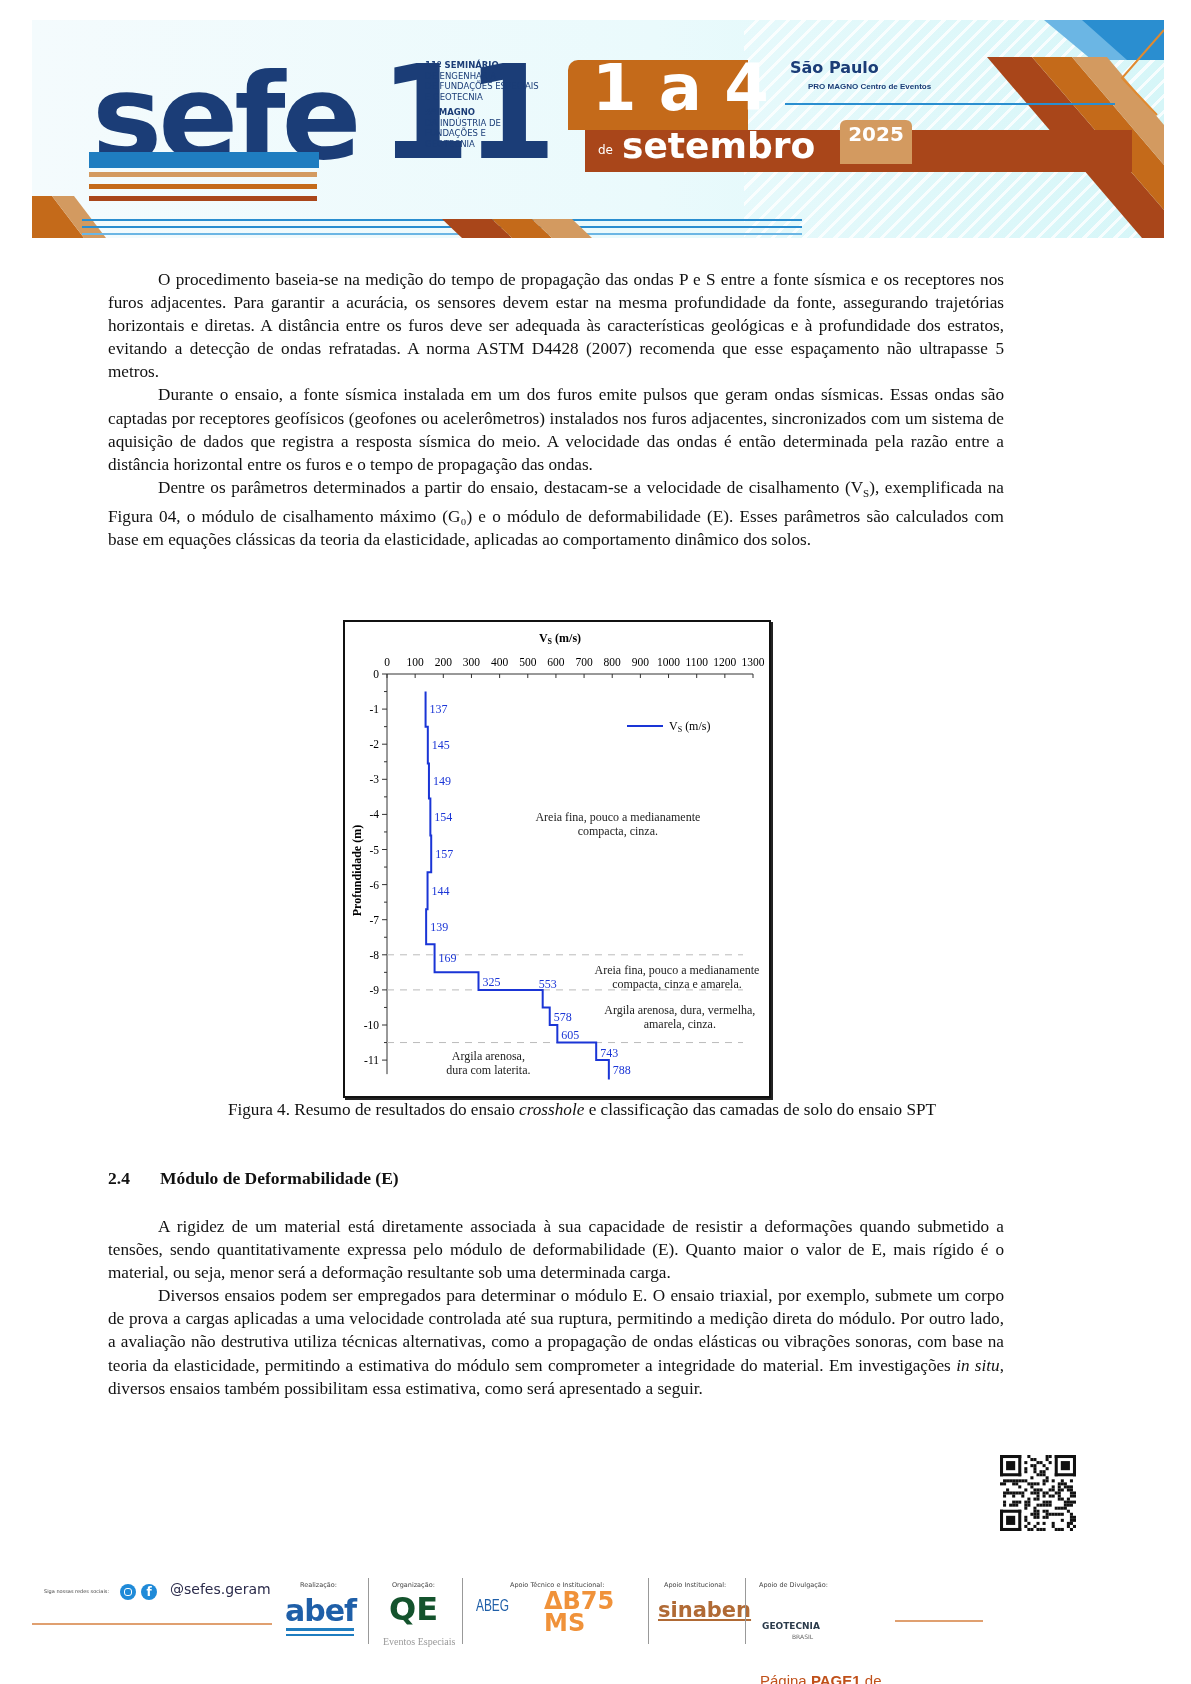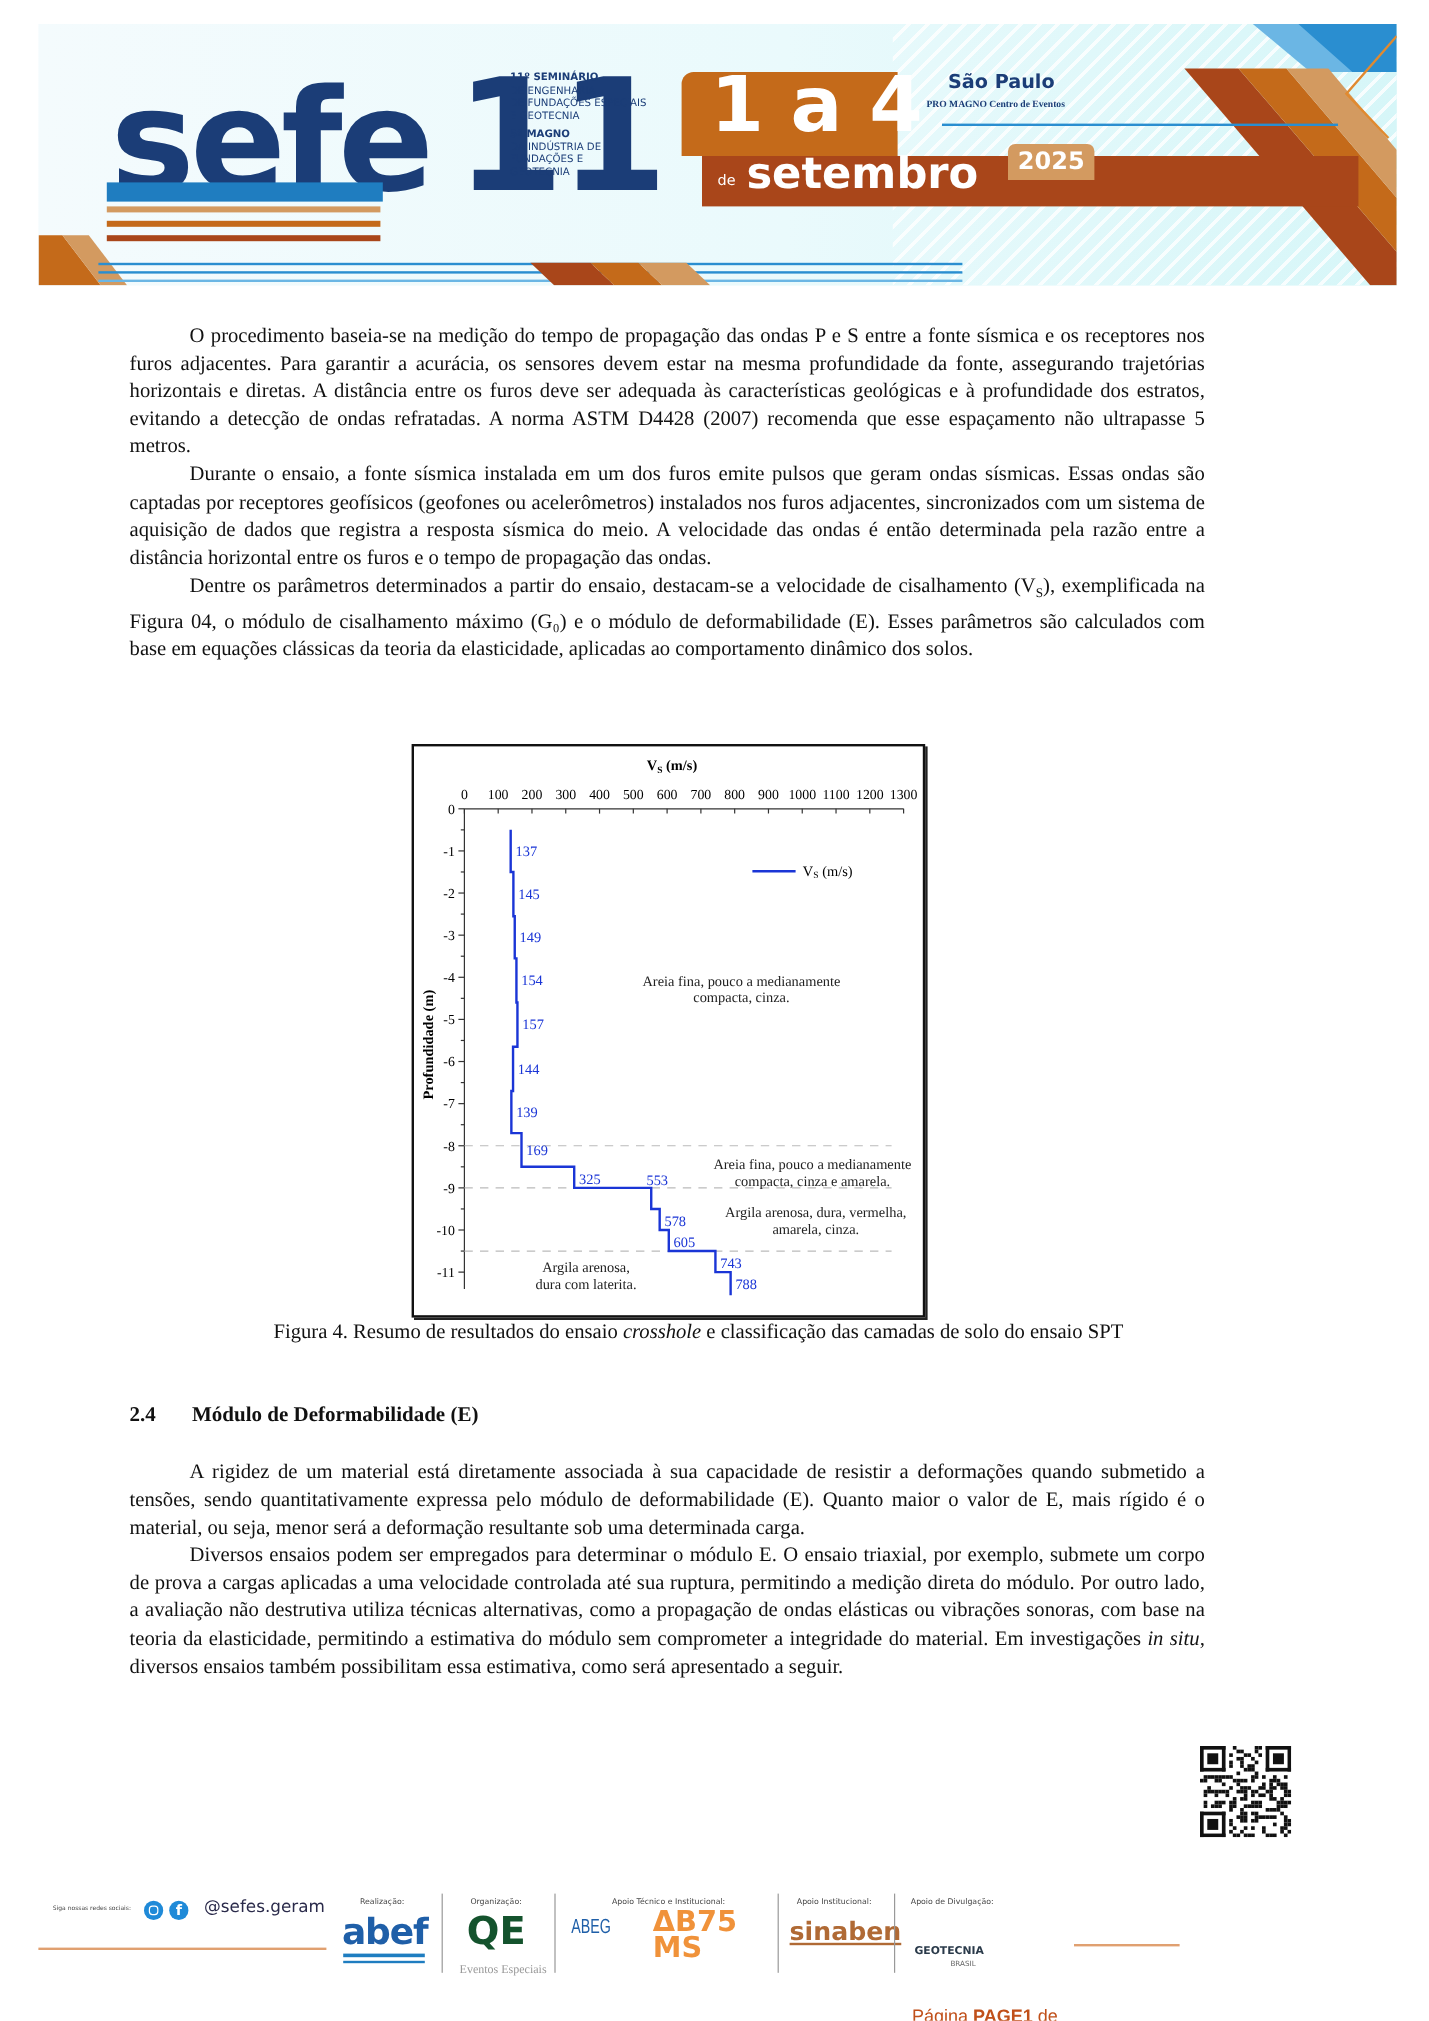--- a/index.html
+++ b/index.html
@@ -9,23 +9,23 @@
   .logo-word { position: absolute; left: 60px; top: 28px; font-family: "DejaVu Sans", sans-serif; font-weight: bold; font-size: 118px; letter-spacing: -4px; color: #1b3d77; line-height: 1; }
   .logo-bar { position: absolute; left: 57px; top: 132px; width: 230px; height: 16px; background: #1f7dc0; }
   .logo-lines { position: absolute; left: 57px; height: 5px; width: 228px; }
   .seminar-text { position: absolute; left: 425px; top: 60px; font-family: "DejaVu Sans", sans-serif; font-size: 8.5px; line-height: 10.5px; color: #1b3d77; }
   .seminar-text b { display: block; font-weight: bold; }
   .date-box { position: absolute; left: 568px; top: 60px; width: 180px; height: 70px; background: #c46a1a; border-radius: 10px 0 0 0; }
   .date-num { position: absolute; left: 592px; top: 56px; font-family: "DejaVu Sans", sans-serif; font-weight: bold; font-size: 64px; color: #fff; line-height: 1; }
   .set-bar { position: absolute; left: 585px; top: 130px; width: 547px; height: 42px; background: #a9461a; }
   .set-de { position: absolute; left: 598px; top: 143px; font-family: "DejaVu Sans", sans-serif; font-size: 12px; color: #fff; }
   .set-text { position: absolute; left: 622px; top: 128px; font-family: "DejaVu Sans", sans-serif; font-weight: bold; font-size: 36px; color: #fff; line-height: 1; }
-  .year-box { position: absolute; left: 840px; top: 120px; width: 72px; height: 30px; background: #d39a60; border-radius: 6px 6px 0 0; font-family: "DejaVu Sans", sans-serif; font-weight: bold; font-size: 20px; color: #fff; text-align: center; line-height: 28px; }
+  .year-box { position: absolute; left: 840px; top: 120px; width: 72px; height: 44px; background: #d39a60; border-radius: 6px 6px 0 0; font-family: "DejaVu Sans", sans-serif; font-weight: bold; font-size: 20px; color: #fff; text-align: center; line-height: 28px; }
   .sp-title { position: absolute; left: 790px; top: 58px; font-family: "DejaVu Sans", sans-serif; font-weight: bold; font-size: 16px; color: #1b3d77; }
-  .sp-sub { position: absolute; left: 772px; top: 82px; font-family: Liberation Serif, serif; font-weight: bold; font-size: 8px; color: #1b3d77; }
+  .sp-sub { position: absolute; left: 808px; top: 82px; font-family: Liberation Sans, sans-serif; font-weight: bold; font-size: 8px; color: #1b3d77; }
   .sp-line { position: absolute; left: 785px; top: 103px; width: 330px; height: 2px; background: #2a8ed0; }
 
   .text-block { position: absolute; left: 108px; width: 896px; font-size: 17.2px; line-height: 23.1px; text-align: justify; }
   .text-block p { margin: 0; text-indent: 50px; }
   .figure-box { position: absolute; left: 343px; top: 620px; width: 424px; height: 474px; border: 2px solid #111; box-shadow: 2px 2px 0 #222; background: #fff; }
   .caption { position: absolute; left: 108px; top: 1098px; width: 948px; text-align: center; font-size: 17.2px; line-height: 23px; }
   .section-h { position: absolute; left: 108px; top: 1168px; font-size: 17.5px; font-weight: bold; }
   .section-h .num { display: inline-block; width: 52px; }
   .f-label { position: absolute; font-family: "DejaVu Sans", sans-serif; font-size: 6.5px; color: #444; }
   .f-vsep { position: absolute; width: 1px; height: 66px; background: #999; top: 1620px; }

